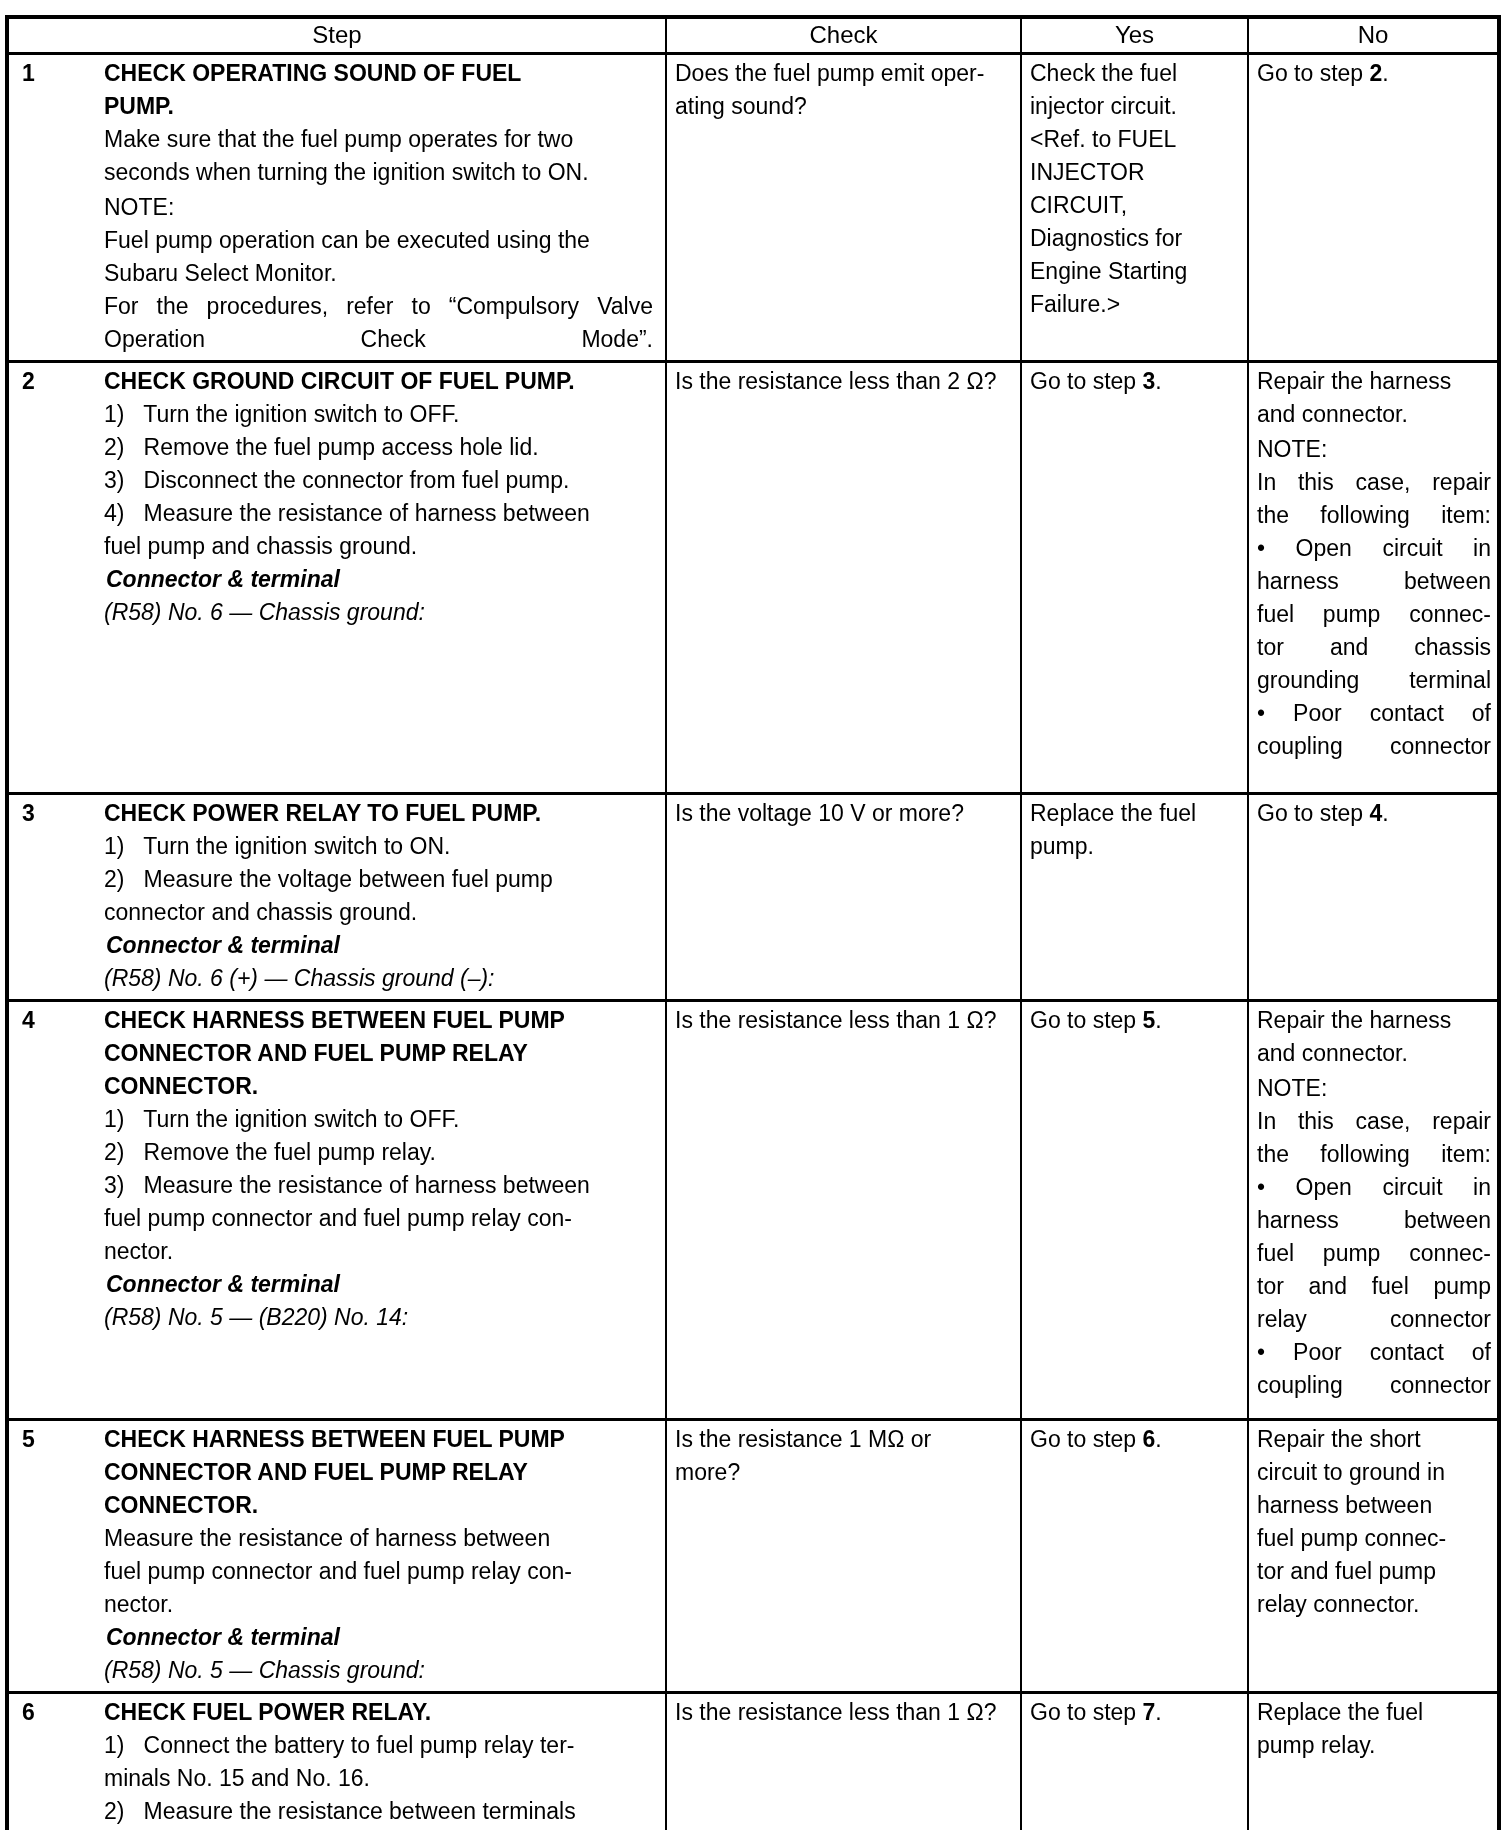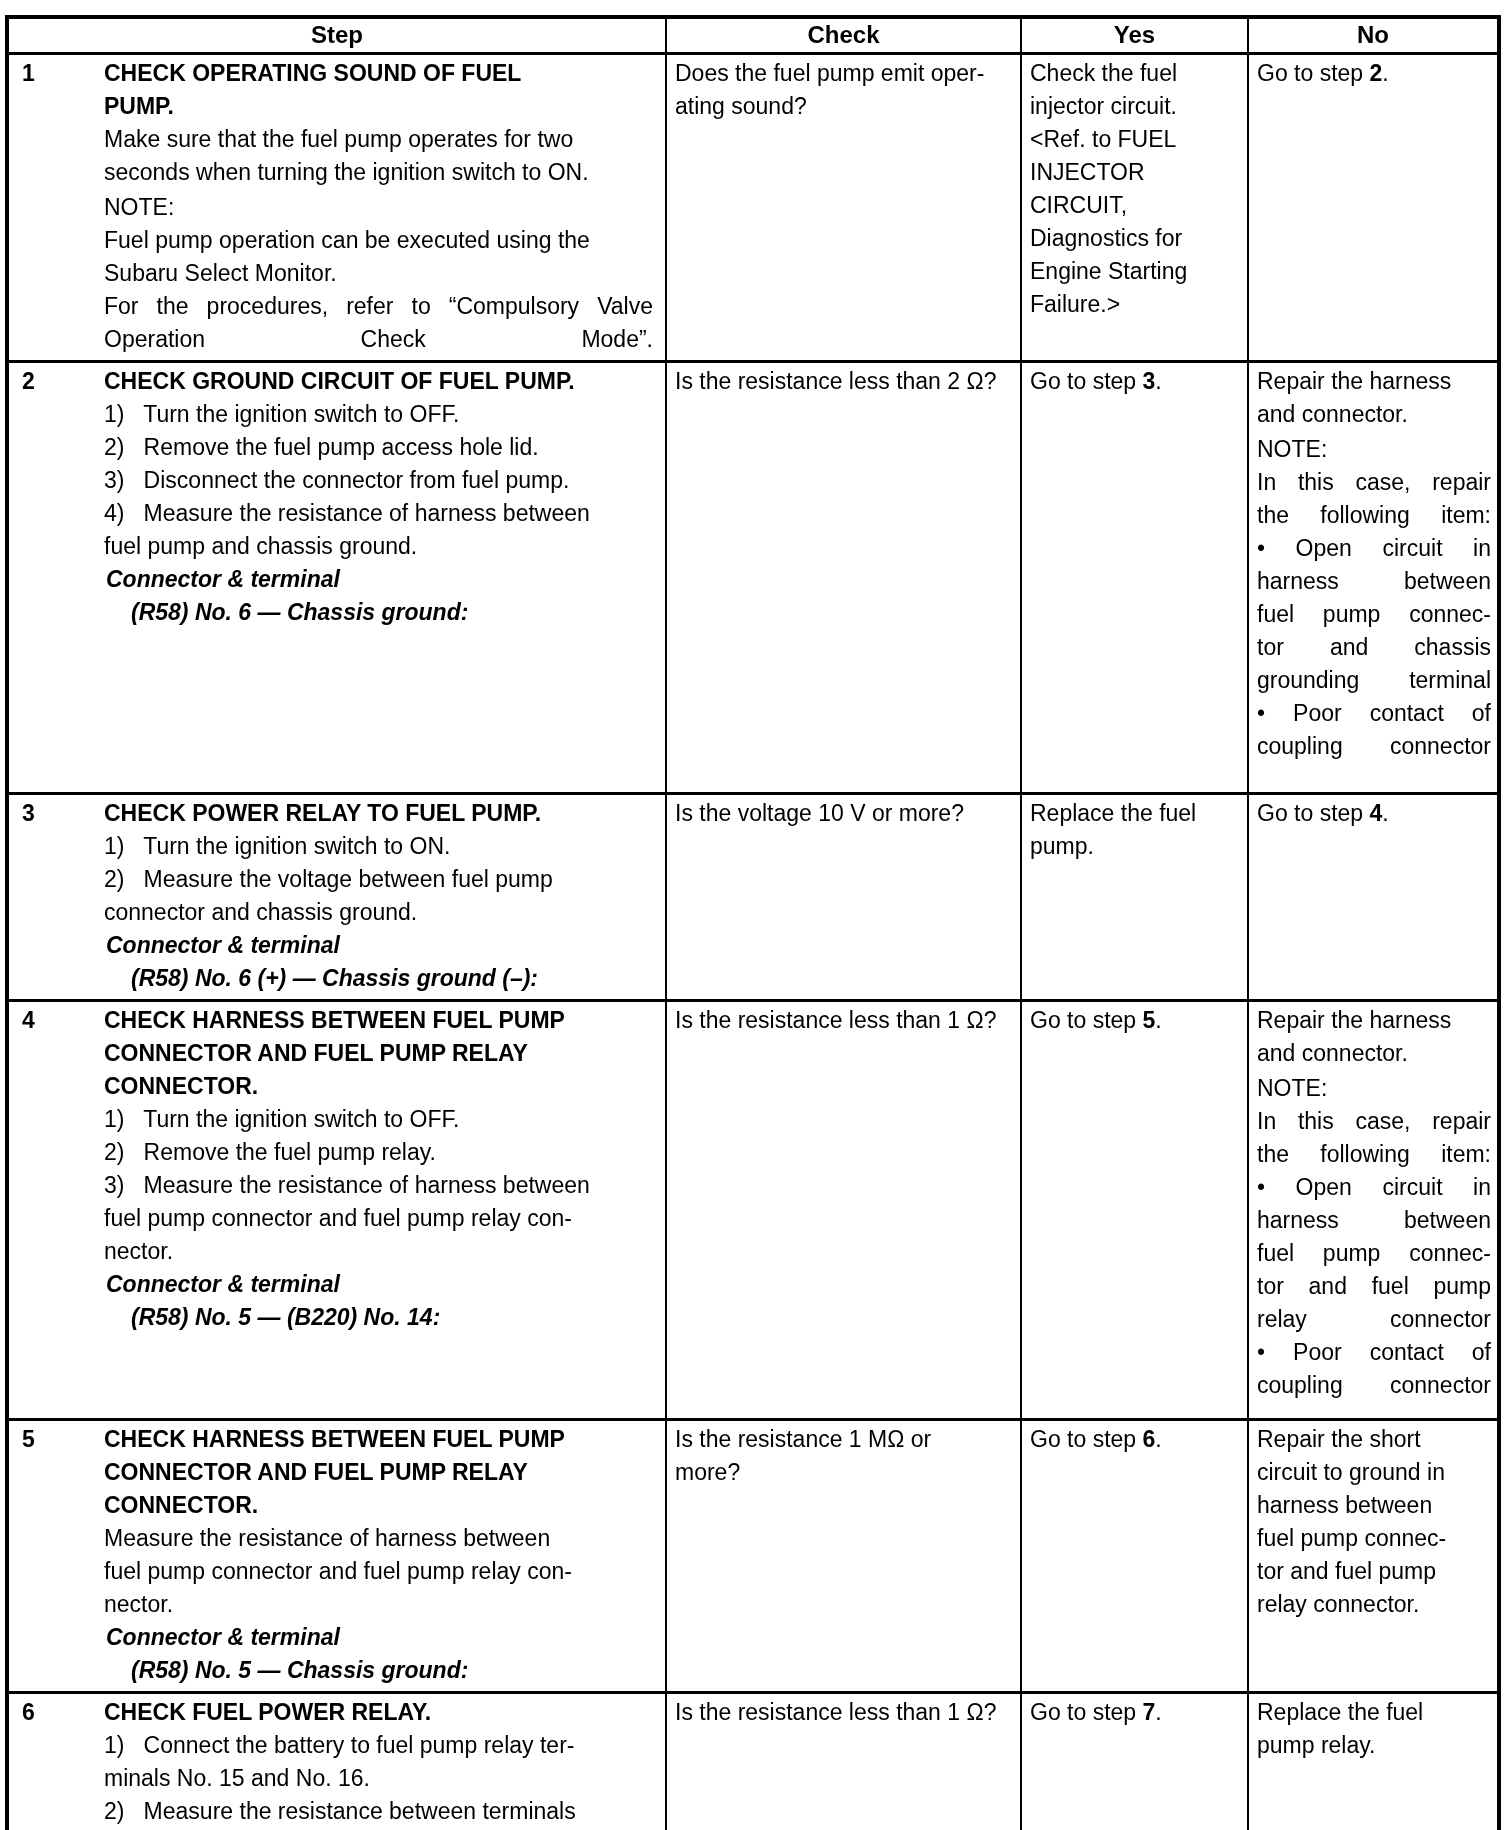--- a/index.html
+++ b/index.html
@@ -13,21 +13,21 @@
     border-collapse:collapse;
     table-layout:fixed;
     width:1492px;
     margin:15px 0 0 5px;
     border:4px solid #000;
   }
   .diag th{
     border:2px solid #000;
     border-bottom-width:3px;
     font-size:24px;
-    font-weight:bold;
+    font-weight:normal;
     text-align:center;
     vertical-align:middle;
     height:30px;
     padding:1px 0 2px 0;
     background:#fff;
   }
   .diag td{
     border:2px solid #000;
     border-top-width:3px;
     vertical-align:top;
@@ -43,21 +43,21 @@
     padding:2px 0 0 13px;
     font-weight:bold;
     font-size:23px;line-height:33px;
     box-sizing:border-box;
   }
   .stepbody{flex:1;padding:2px 12px 4px 0;min-width:0;}
   .p{white-space:normal;}
   .p.title{font-weight:bold;}
   .p.note{margin-top:2px;}
   .p.ct1{font-weight:bold;font-style:italic;margin-left:2px;}
-  .p.ct2{font-weight:bold;font-style:italic;margin-left:27px;}
+  .p.ct2{font-weight:normal;font-style:italic;}
   .p.just{text-align:justify;text-align-last:justify;}
   tbody tr:nth-child(1){height:298px;}
   tbody tr:nth-child(2){height:432px;}
   tbody tr:nth-child(3){height:187px;}
   tbody tr:nth-child(4){height:381px;}
   tbody tr:nth-child(5){height:248px;}
   tbody tr:nth-child(6){height:229px;}
 </style>
 </head>
 <body>

